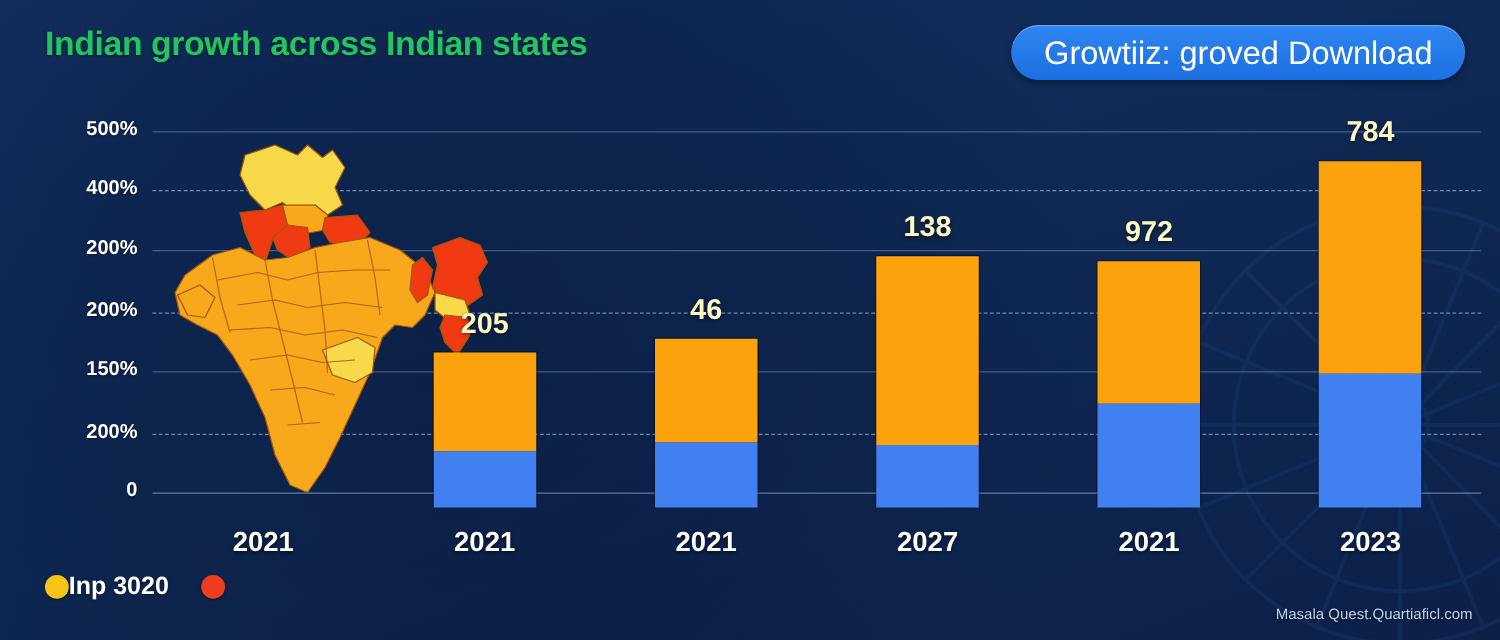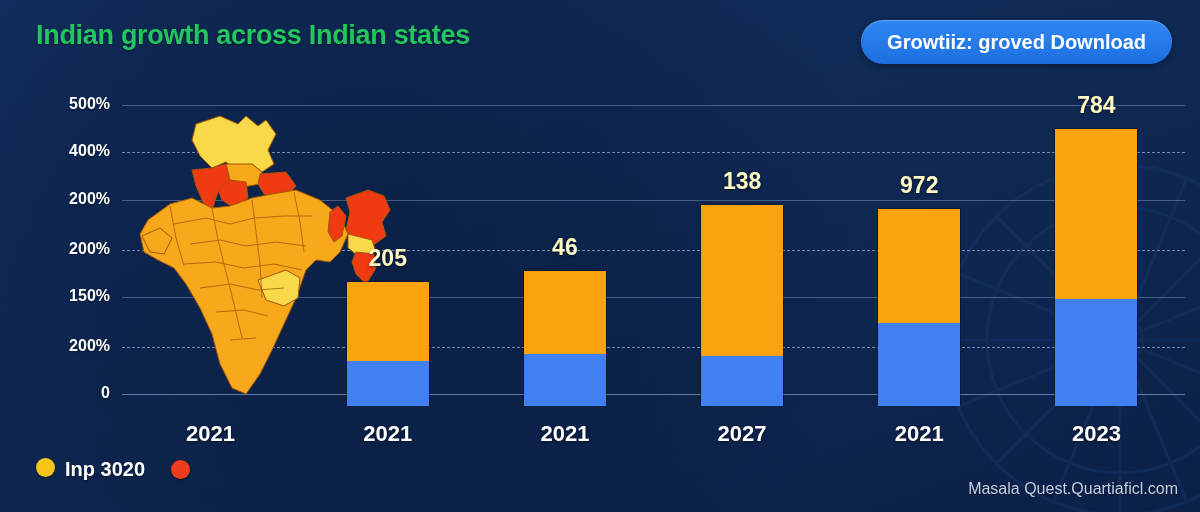--- a/index.html
+++ b/index.html
@@ -67,22 +67,22 @@
     top: 20px;
     height: 44px;
     padding: 0 26px;
     border-radius: 22px;
     background: linear-gradient(180deg, #2f86f2 0%, #1c6fe0 100%);
     box-shadow: 0 2px 6px rgba(0,0,0,0.35), inset 0 1px 0 rgba(255,255,255,0.25);
     display: flex;
     align-items: center;
     justify-content: center;
     color: #ffffff;
-    font-size: 20px;
-    font-weight: bold;
+    font-size: 26px;
+    font-weight: normal;
     white-space: nowrap;
     cursor: pointer;
     border: none;
     font-family: "Liberation Sans", sans-serif;
   }
 
   
   .plot-area {
     position: absolute;
     left: 0;
@@ -174,21 +174,21 @@
   .legend {
     position: absolute;
     left: 36px;
     top: 458px;
     display: flex;
     align-items: center;
     gap: 26px;
   }
   .legend-item {
     display: flex;
-    gap: 10px;
+    align-items: center;
   }
   .legend-swatch {
     width: 19px;
     height: 19px;
     border-radius: 50%;
     box-shadow: 0 1px 2px rgba(0,0,0,0.4);
     flex: 0 0 auto;
   }
   .legend-label {
     color: #ffffff;
@@ -197,21 +197,21 @@
     white-space: nowrap;
     text-shadow: 0 1px 2px rgba(0,0,0,0.4);
   }
 
   
   .footer-credit {
     position: absolute;
     right: 22px;
     bottom: 14px;
     color: #c3cfe4;
-    font-size: 16px;
+    font-size: 12px;
     white-space: nowrap;
     text-shadow: 0 1px 2px rgba(0,0,0,0.45);
   }
 </style>
 </head>
 <body>
 
 <div id="chart-app">
 
   <div class="bg-vignette"></div>

